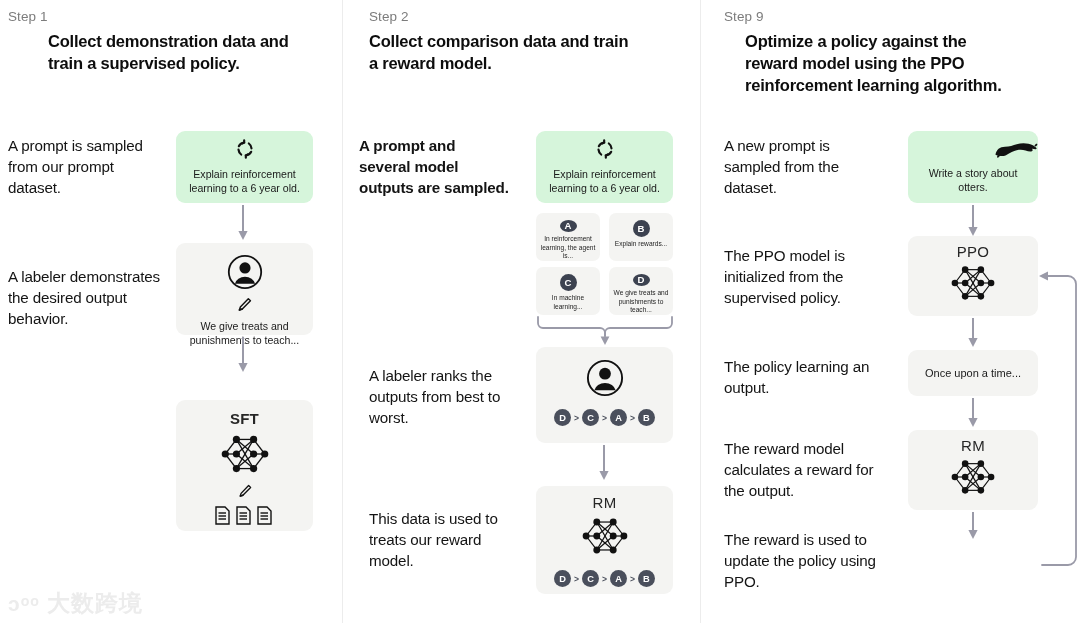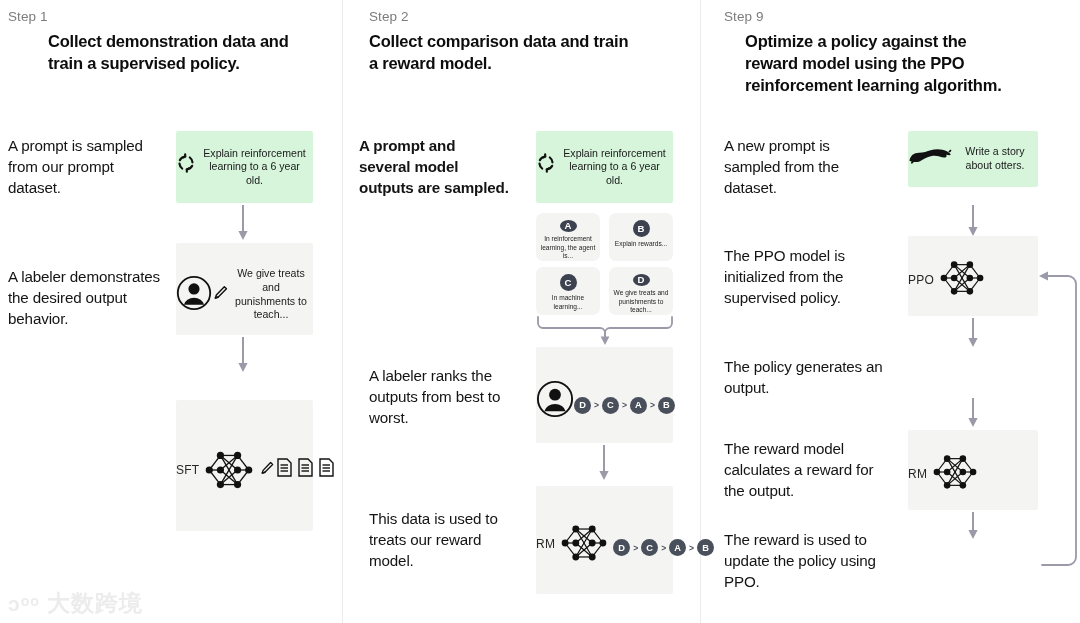--- a/index.html
+++ b/index.html
@@ -40,34 +40,34 @@
   
   .desc {
     position: absolute;
     font-size: 15.2px; line-height: 1.38; color: #141414;
     letter-spacing: -.15px;
   }
 
   
   .box {
     position: absolute;
-    border-radius: 2px;
-    display: flex; flex-direction: row;
+    border-radius: 9px;
+    display: flex; flex-direction: column;
     align-items: center; justify-content: center;
     text-align: center;
   }
   .box-grey  { background: #f4f4f2; }
   .box-green { background: #d6f5db; }
 
   .box-cap {
     font-size: 10.6px; line-height: 1.28; color: #1a1a1a;
     padding: 0 6px;
   }
   .box-tag {
-    font-size: 12px; color: #262626; letter-spacing: .25px;
+    font-size: 15px; color: #262626; letter-spacing: .25px;
   }
 
   
   .mini {
     position: absolute;
     background: #f4f4f2; border-radius: 7px;
     display: flex; flex-direction: column; align-items: center;
     padding-top: 7px;
   }
   .mini-letter {
@@ -161,21 +161,21 @@
       <div class="box-cap">We give treats and punishments to teach...</div>
     </div>
 
     <div class="arrow" style="left:236px; top:337px;">
       <svg width="14" height="36" viewBox="0 0 14 36">
         <line x1="7" y1="0" x2="7" y2="27" stroke="#9a9aa8" stroke-width="2"></line>
         <polygon points="7,35 2.4,26 11.6,26" fill="#9a9aa8"></polygon>
       </svg>
     </div>
 
-    <div class="box box-grey" style="left:176px; top:400px; width:137px; height:131px; justify-content:flex-start; padding-top:9px;">
+    <div class="box box-grey" style="left:176px; top:400px; width:137px; height:131px; justify-content:flex-end; padding-top:9px;font-weight:bold;">
       <div class="box-tag">SFT</div>
       <span style="margin-top:3px;">
         <svg width="60" height="48" viewBox="0 0 70 56">
           <g stroke="#111" stroke-width="1.5">
             <line x1="12" y1="28" x2="25" y2="11"></line>
               <line x1="12" y1="28" x2="25" y2="28"></line>
               <line x1="12" y1="28" x2="25" y2="45"></line>
             <line x1="58" y1="28" x2="45" y2="11"></line>
               <line x1="58" y1="28" x2="45" y2="28"></line>
               <line x1="58" y1="28" x2="45" y2="45"></line>
@@ -349,25 +349,25 @@
     </div>
   </div>
 
   <div class="col col-3">
 
     <div class="step-label" style="left:23px; top:9px;">Step 9</div>
     <div class="step-title" style="left:23px; top:31px; width:258px;margin-left:21px;">Optimize a policy against the reward model using the PPO reinforcement learning algorithm.</div>
 
     <div class="desc" style="left:23px; top:136px; width:160px;">A new prompt is sampled from the dataset.</div>
     <div class="desc" style="left:23px; top:246px; width:170px;">The PPO model is initialized from the supervised policy.</div>
-    <div class="desc" style="left:23px; top:357px; width:180px;">The policy generates an output.</div>
+    <div class="desc" style="left:23px; top:357px; width:180px;">The policy learning an output.</div>
     <div class="desc" style="left:23px; top:530px; width:160px;">The reward is used to update the policy using PPO.</div>
     <div class="desc" style="left:23px; top:439px; width:172px;">The reward model calculates a reward for the output.</div>
 
-    <div class="box box-green" style="left:207px; top:131px; width:130px; height:56px;">
+    <div class="box box-green" style="left:207px; top:131px; width:130px; height:72px;align-items:flex-end;">
       <span style="margin-bottom:4px;">
         <svg width="44" height="20" viewBox="0 0 60 26" fill="#111">
           <path d="M2 21 C3 14 8 10 15 10 C21 10 26 8 31 6.5 C36 5 42 4.6 47 6 C52 7.4 56 9.6 57.6 11.4
                    C58.6 12.5 58 13.6 56.6 13.4 C54.8 13.1 53.4 12.6 52 12.8 C53 14.2 52.8 15.6 51.6 16
                    C49.4 16.8 46 16 43 15 C39 13.7 35 13.6 31 14.6 C26.4 15.8 22 18 18 20.6
                    C15.4 22.3 12.6 23 9.6 22.6 C7 22.3 4 22.2 2 21 Z"></path>
           <path d="M6.5 19.5 C5 21 4 23 4.2 24.4 C4.3 25.2 5.4 25.3 5.9 24.7 C7 23.4 8.2 22.2 9.6 21.4 Z"></path>
           <path d="M55.2 8.2 C56.4 6.6 57.6 5.6 58.6 5.9 C59.4 6.2 59.2 7.4 58.4 8.2 C57.8 8.9 56.8 9.4 56 9.6 Z"></path>
         </svg>
       </span>
@@ -415,20 +415,23 @@
       </span>
     </div>
 
     <div class="arrow" style="left:265px; top:318px;">
       <svg width="14" height="30" viewBox="0 0 14 30">
         <line x1="7" y1="0" x2="7" y2="21" stroke="#9a9aa8" stroke-width="2"></line>
         <polygon points="7,29 2.4,20 11.6,20" fill="#9a9aa8"></polygon>
       </svg>
     </div>
 
+    <div class="box box-grey" style="left:207px; top:350px; width:130px; height:46px;">
+      <div style="font-size:11px; color:#1a1a1a;">Once upon a time...</div>
+    </div>
 
     <div class="arrow" style="left:265px; top:398px;">
       <svg width="14" height="30" viewBox="0 0 14 30">
         <line x1="7" y1="0" x2="7" y2="21" stroke="#9a9aa8" stroke-width="2"></line>
         <polygon points="7,29 2.4,20 11.6,20" fill="#9a9aa8"></polygon>
       </svg>
     </div>
 
     <div class="box box-grey" style="left:207px; top:430px; width:130px; height:80px; justify-content:flex-start; padding-top:7px;">
       <div class="box-tag">RM</div>

